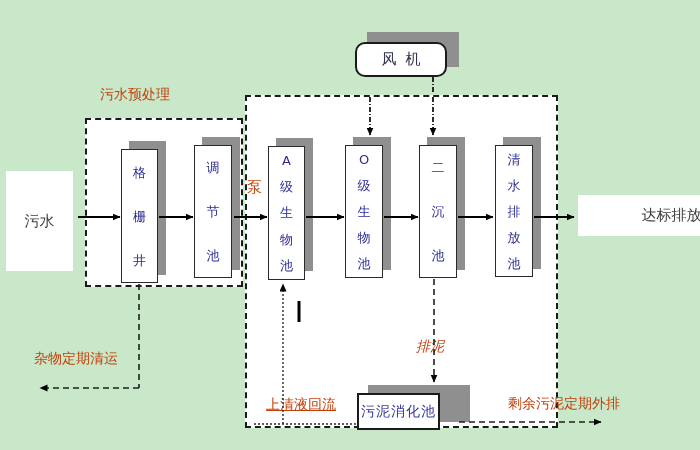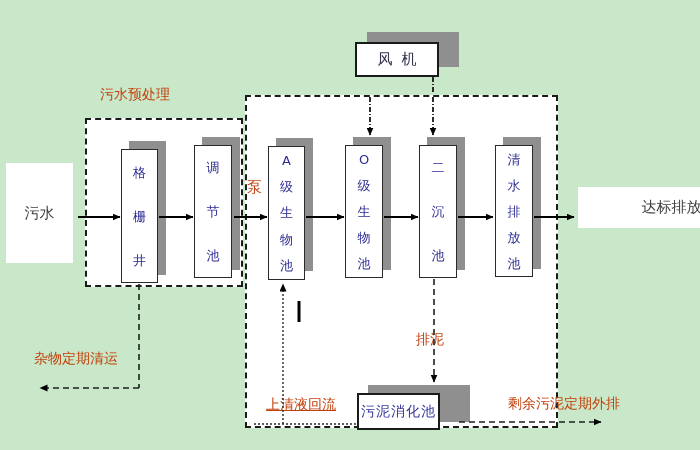--- a/index.html
+++ b/index.html
@@ -17,21 +17,21 @@
     display:flex; flex-direction:column; justify-content:space-around; align-items:center;
     width:100%; height:100%; color:#2d2d94; font-size:13px; line-height:1;
   }
   .solidbox {
     position:absolute; box-sizing:border-box; background:#ffffff; border:2px solid #1b1b1b;
     display:flex; align-items:center; justify-content:center;
   }
   .plainbox {
     position:absolute; background:#ffffff;
     display:flex; align-items:center; justify-content:center;
-    color:#3c3c3c; font-size:15px;
+    color:#3c3c3c; font-size:15px;margin-top:8px;
   }
   .lbl { position:absolute; color:#c2410c; font-size:14px; white-space:nowrap; line-height:1.1; }
   .blower-text { color:#33334d; font-size:15px; letter-spacing:9px; padding-left:9px; }
   .digester-text { color:#3636a0; font-size:14px; letter-spacing:1px; }
   svg.wires { position:absolute; left:0; top:0; pointer-events:none; }
   .flow   { stroke:#000000; stroke-width:2; fill:none; }
   .air    { stroke:#0a0a0a; stroke-width:1.7; fill:none; stroke-dasharray:5 2 1 2; }
   .dashed { stroke:#1f1f1f; stroke-width:1.6; fill:none; stroke-dasharray:6 4; }
   .dotted { stroke:#2a2a2a; stroke-width:1.4; fill:none; stroke-dasharray:2 2; }
   .bar    { stroke:#000000; stroke-width:3; fill:none; }
@@ -47,21 +47,21 @@
   <div class="lbl" style="left:100px; top:87px;">污水预处理</div>
 
   <div class="plainbox" style="left:6px; top:163px; width:67px; height:100px;">
     <span>污水</span>
   </div>
   <div class="plainbox" style="left:578px; top:187px; width:109px; height:41px;padding-left:39px;">
     <span>达标排放</span>
   </div>
 
   <div class="shadow" style="left:367px; top:32px; width:92px; height:35px;"></div>
-  <div class="solidbox" style="left:355px; top:42px; width:84px; height:35px;">
+  <div class="solidbox" style="left:355px; top:42px; width:92px; height:35px;border-radius:10px;">
     <span class="blower-text">风机</span>
   </div>
 
   <div class="shadow" style="left:129px; top:141px; width:37px; height:134px;"></div>
   <div class="shadow" style="left:202px; top:137px; width:38px; height:133px;"></div>
   <div class="shadow" style="left:276px; top:138px; width:37px; height:133px;"></div>
   <div class="shadow" style="left:353px; top:137px; width:38px; height:133px;"></div>
   <div class="shadow" style="left:427px; top:137px; width:38px; height:133px;"></div>
   <div class="shadow" style="left:503px; top:137px; width:38px; height:132px;"></div>
 
@@ -113,21 +113,21 @@
         <span>池</span>
       </div>
   </div>
 
   <div class="shadow" style="left:368px; top:385px; width:102px; height:37px;"></div>
   <div class="solidbox" style="left:357px; top:393px; width:83px; height:37px;">
     <span class="digester-text">污泥消化池</span>
   </div>
 
   <div class="lbl" style="left:247px; top:179px; font-size:15px;">泵</div>
-  <div class="lbl" style="left:416px; top:332px;">排泥</div>
+  <div class="lbl" style="left:416px; top:339px;font-style:italic;">排泥</div>
   <div class="lbl" style="left:266px; top:397px;text-decoration:underline;">上清液回流</div>
   <div class="lbl" style="left:462px; top:396px;margin-left:46px;">剩余污泥定期外排</div>
   <div class="lbl" style="left:34px; top:352px;font-family:Liberation Mono, monospace;">杂物定期清运</div>
 
   <svg class="wires" width="700" height="450" viewBox="0 0 700 450">
     <defs>
       <marker id="ah" markerWidth="9" markerHeight="8" refX="7.5" refY="3.5" orient="auto" markerUnits="userSpaceOnUse">
         <path d="M0,0 L8,3.5 L0,7 Z" fill="#000"></path>
       </marker>
     </defs>

